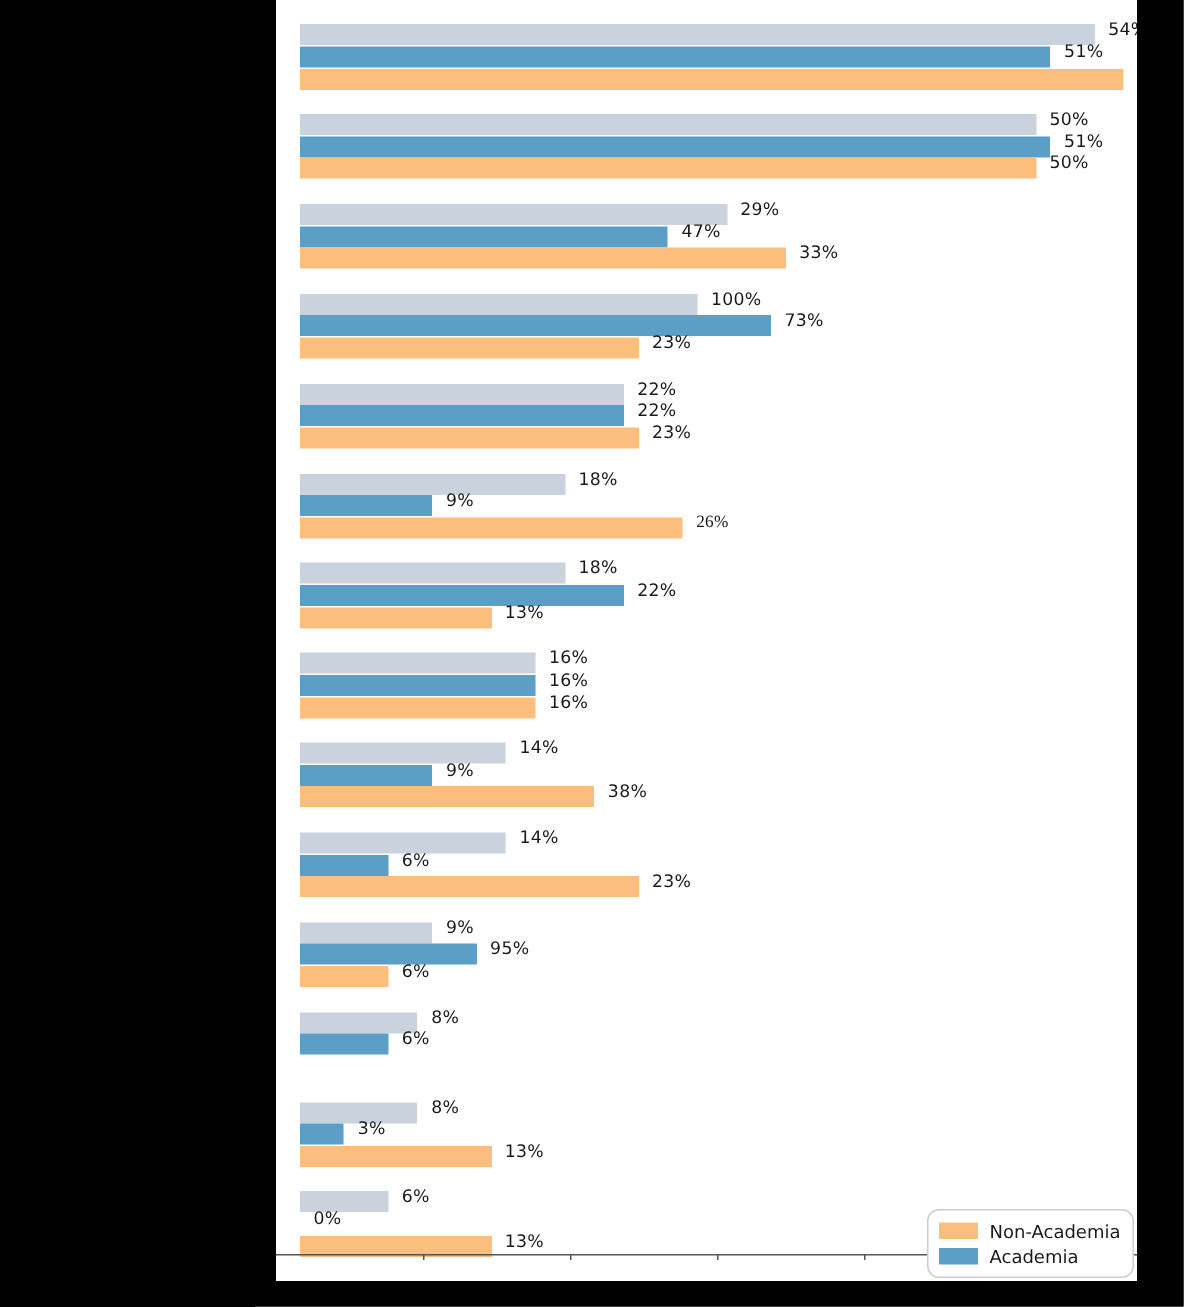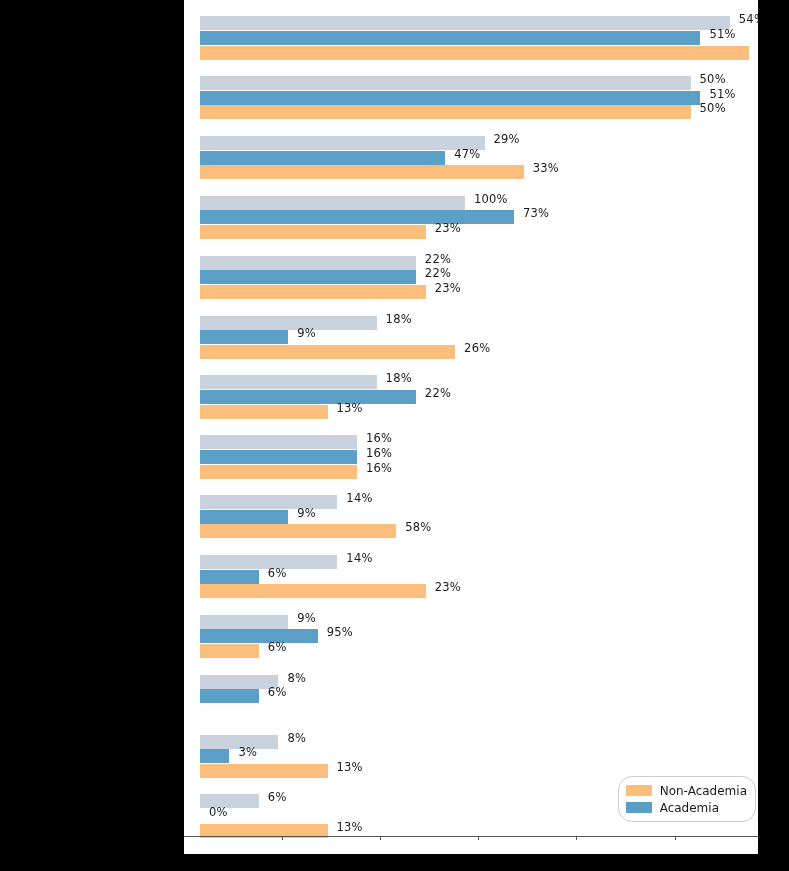--- a/index.html
+++ b/index.html
@@ -90,24 +90,24 @@
     top: 0px;
     width: 1px;
     height: 4px;
     background: #555555;
   }
 
   
   #legend {
     position: absolute;
     right: 2px;
-    bottom: 32px;
+    bottom: 2px;
     background: #ffffff;
     border: 1px solid #cccccc;
-    border-radius: 14px;
+    border-radius: 8px;
     padding: 5px 8px 5px 7px;
     box-sizing: border-box;
   }
   .legend-row {
     display: flex;
     align-items: center;
     height: 17px;
   }
   .legend-swatch {
     width: 26px;
@@ -202,21 +202,21 @@
         <div class="bar-row" style="top: 8.32857px; width: 100%;">
           <div class="bar series-all" style="width: 176.615px;"></div>
           <span class="bar-label" style="left: 185.615px;">18%</span>
         </div>
         <div class="bar-row" style="top: 22.9286px; width: 100%;">
           <div class="bar series-academia" style="width: 88.3077px;"></div>
           <span class="bar-label" style="left: 97.3077px;">9%</span>
         </div>
         <div class="bar-row" style="top: 37.5286px; width: 100%;">
           <div class="bar series-nonacad" style="width: 255.111px;"></div>
-          <span class="bar-label" style="left: 264.111px;">26%</span>
+          <span class="bar-label" style="left: 264.111px; font-family: Liberation Serif, serif;">26%</span>
         </div>
       </div>
       <div class="group" style="top: 359.143px; height: 59.8571px;">
         <div class="bar-row" style="top: 8.32857px; width: 100%;">
           <div class="bar series-all" style="width: 176.615px;"></div>
           <span class="bar-label" style="left: 185.615px;">18%</span>
         </div>
         <div class="bar-row" style="top: 22.9286px; width: 100%;">
           <div class="bar series-academia" style="width: 215.863px;"></div>
           <span class="bar-label" style="left: 224.863px;">22%</span>
@@ -244,21 +244,21 @@
         <div class="bar-row" style="top: 8.32857px; width: 100%;">
           <div class="bar series-all" style="width: 137.368px;"></div>
           <span class="bar-label" style="left: 146.368px;">14%</span>
         </div>
         <div class="bar-row" style="top: 22.9286px; width: 100%;">
           <div class="bar series-academia" style="width: 88.3077px;"></div>
           <span class="bar-label" style="left: 97.3077px;">9%</span>
         </div>
         <div class="bar-row" style="top: 37.5286px; width: 100%;">
           <div class="bar series-nonacad" style="width: 196.239px;"></div>
-          <span class="bar-label" style="left: 205.239px;">58%</span>
+          <span class="bar-label" style="left: 205.239px;">38%</span>
         </div>
       </div>
       <div class="group" style="top: 538.714px; height: 59.8571px;">
         <div class="bar-row" style="top: 8.32857px; width: 100%;">
           <div class="bar series-all" style="width: 137.368px;"></div>
           <span class="bar-label" style="left: 146.368px;">14%</span>
         </div>
         <div class="bar-row" style="top: 22.9286px; width: 100%;">
           <div class="bar series-academia" style="width: 58.8718px;"></div>
           <span class="bar-label" style="left: 67.8718px;">6%</span>

